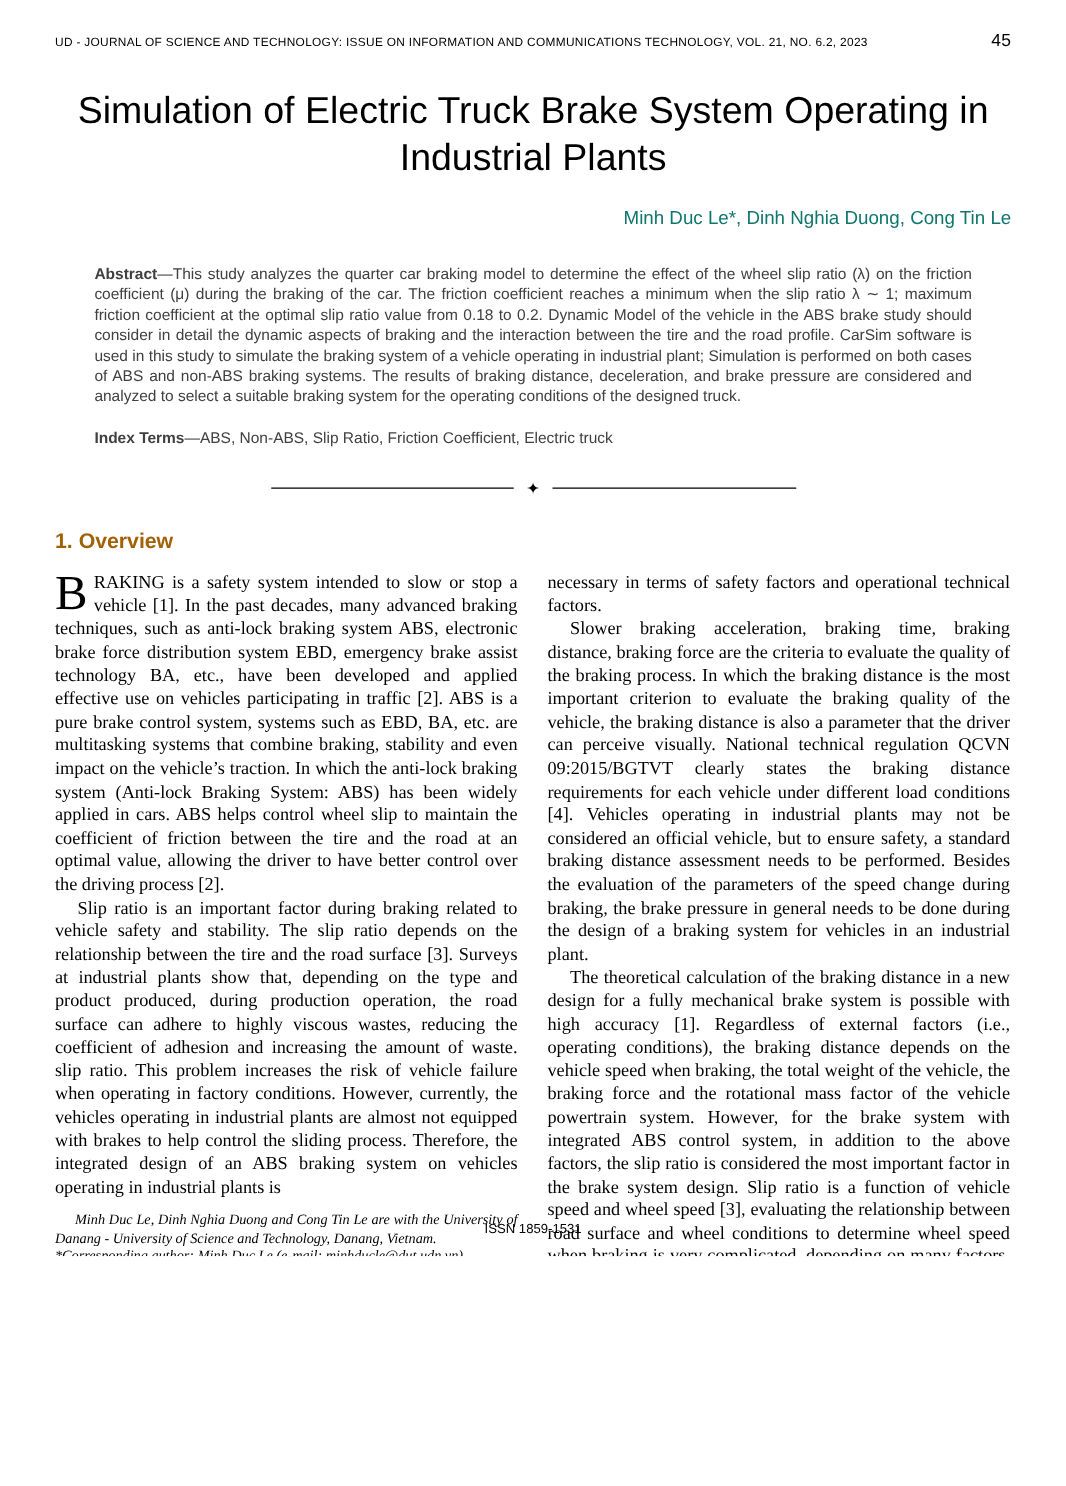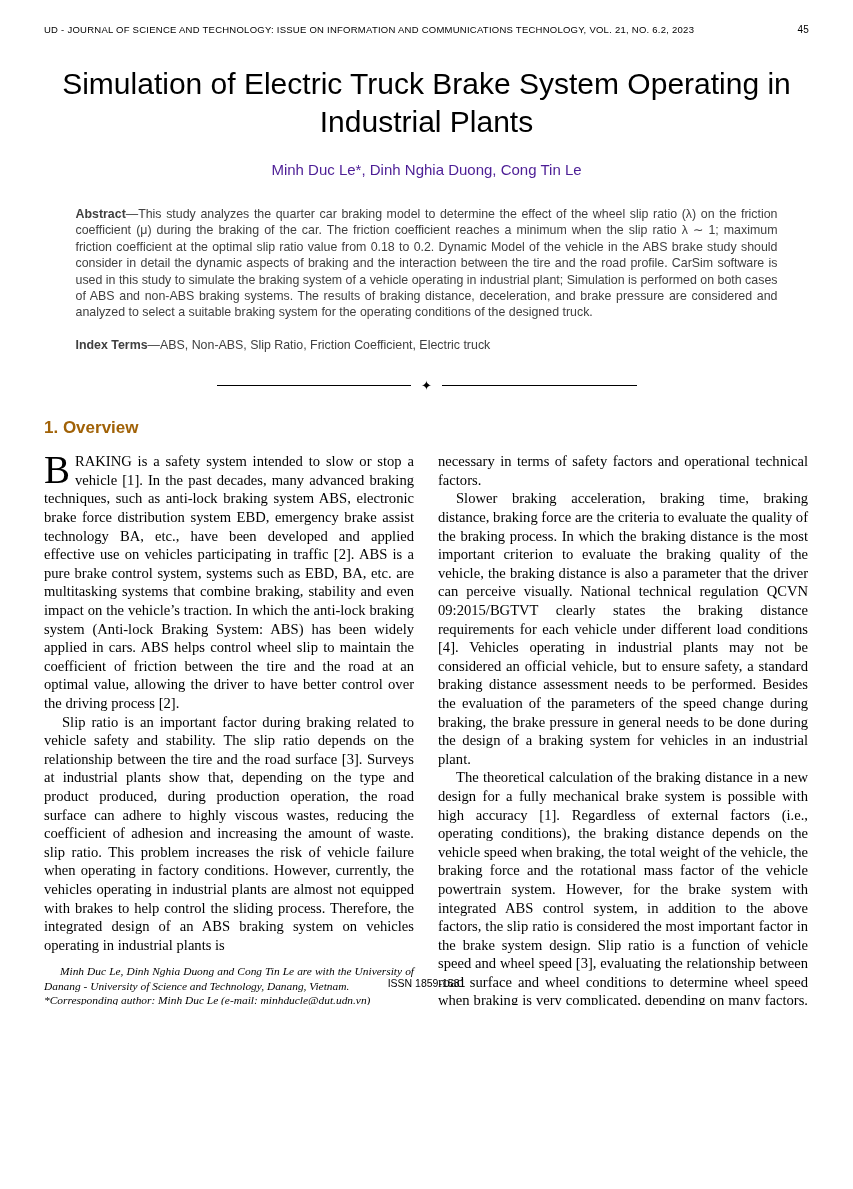--- a/index.html
+++ b/index.html
@@ -18,39 +18,39 @@
   
   .running-head {
     display: flex;
     justify-content: space-between;
     align-items: baseline;
     font-family: "Liberation Sans", sans-serif;
     font-size: 9.5px;
     letter-spacing: 0.25px;
     color: #000;
   }
-  .running-head .pageno { font-size: 10px; }
+  .running-head .pageno { font-size: 14px; }
 
   
   .title {
     margin: 30px auto 0 auto;
     max-width: 730px;
     text-align: center;
     font-family: "Liberation Sans", sans-serif;
     font-weight: 400;
     font-size: 30px;
     line-height: 38px;
     color: #000;
   }
   .authors {
     margin-top: 20px;
-    text-align: center;
+    text-align: right;
     font-family: "Liberation Sans", sans-serif;
     font-size: 15px;
-    color: #4c1d95;
+    color: #0f766e;
   }
 
   
   .meta-block {
     margin: 28px auto 0 auto;
     width: 702px;
   }
   .meta-para {
     font-family: "Liberation Sans", sans-serif;
     font-size: 12.4px;

